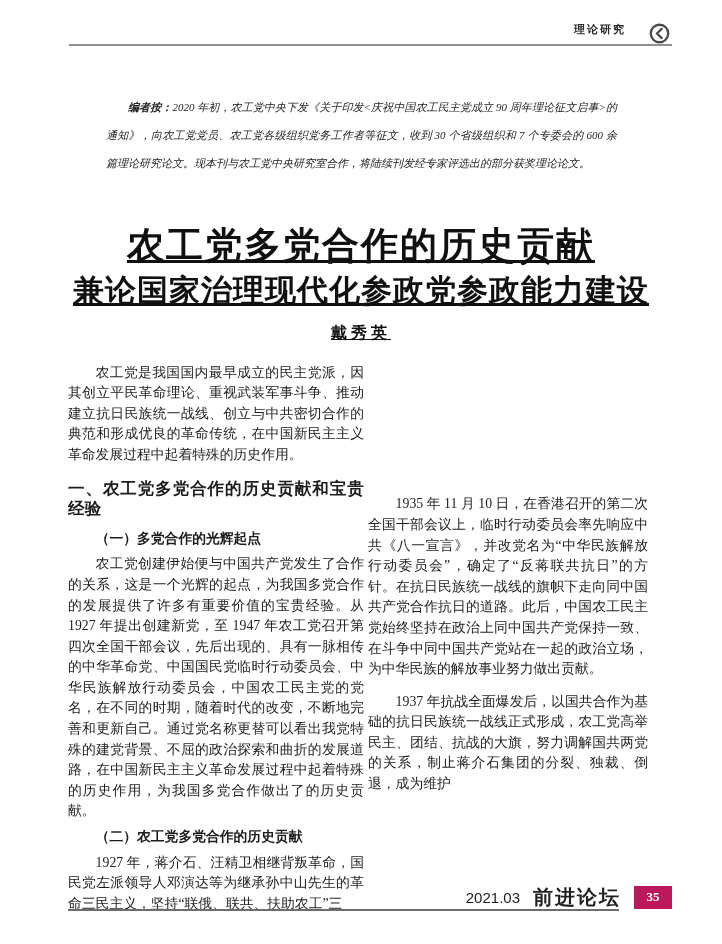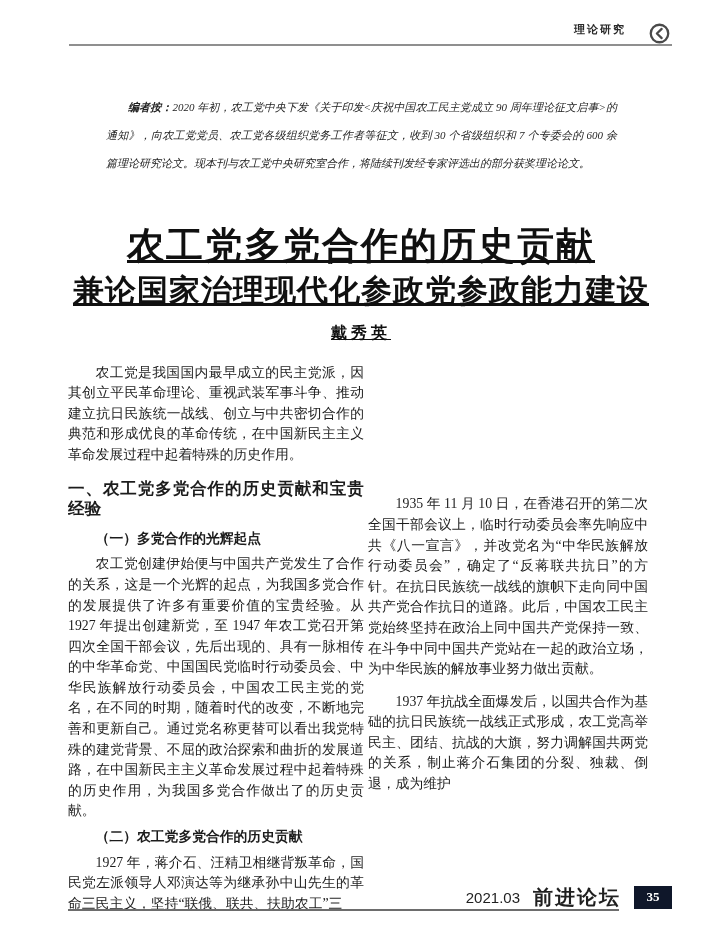--- a/index.html
+++ b/index.html
@@ -52,21 +52,21 @@
 
   
   .footer-rule { position:absolute; top:909px; left:68px; width:551px; height:2px; background:#6d6d6d; }
   .footer-meta {
     position:absolute; top:885px; right:50px; height:24px;
     display:flex; align-items:center; gap:13px;
   }
   .footer-issue { font-family:"Liberation Sans","DejaVu Sans",sans-serif; font-size:15px; color:#1f1f1f; }
   .footer-journal { font-weight:bold; font-size:20px; letter-spacing:2px; color:#1f1f1f; }
   .footer-page-badge {
-    width:38px; height:23px; background:#0f172a; color:#ffffff;
+    width:38px; height:23px; background:#be185d; color:#ffffff;
     display:flex; align-items:center; justify-content:center;
     font-size:13px; font-weight:bold;
   }
 </style>
 </head>
 <body>
 
 <div class="page">
 
   <span class="header-label">理论研究</span>

